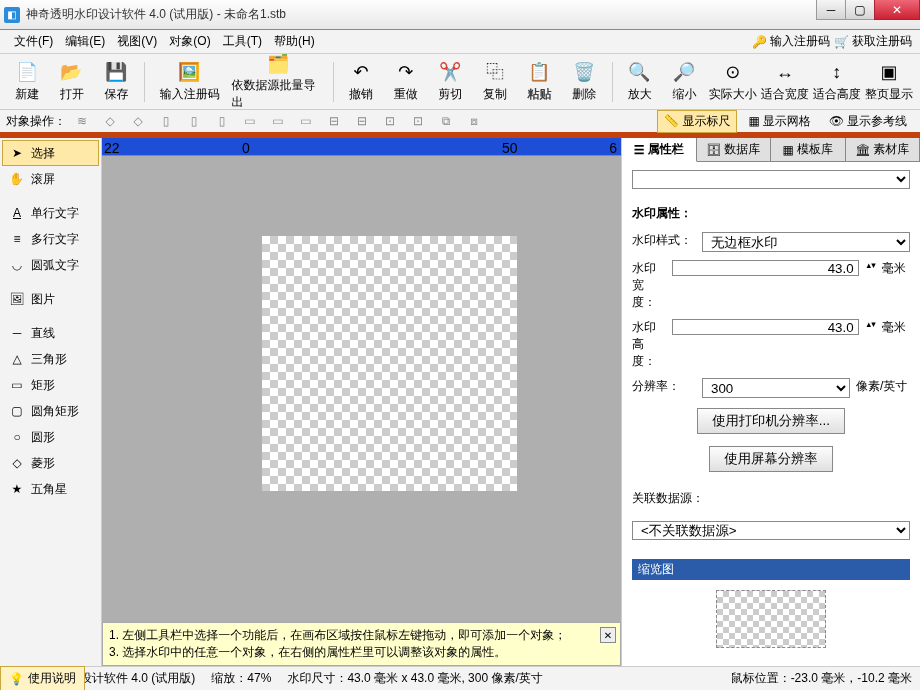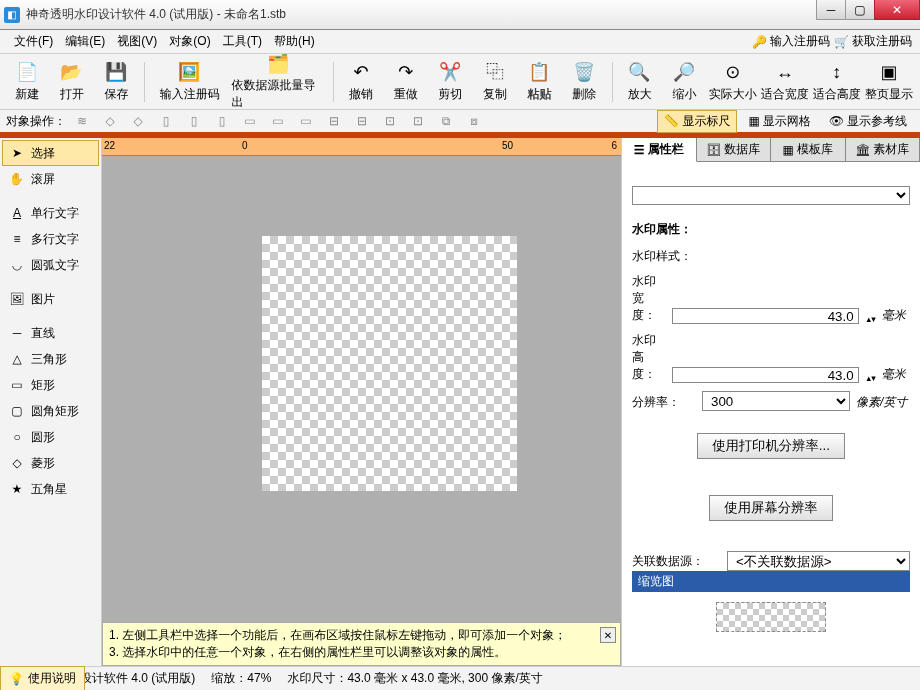--- a/index.html
+++ b/index.html
@@ -27,42 +27,42 @@
 .opt-icon { width: 24px; height: 22px; display: flex; align-items: center; justify-content: center; color: #888; border: 1px solid transparent; }
 .optbar-right { margin-left: auto; display: flex; align-items: center; gap: 4px; }
 .opt-toggle { display: flex; align-items: center; gap: 3px; padding: 2px 6px; border: 1px solid transparent; cursor: pointer; }
 .opt-toggle.active { background: #ffe9a8; border-color: #c9a73c; }
 .main { display: flex; height: 528px; }
 .left-tools { width: 102px; border-right: 1px solid #ccc; background: #f3f3f3; padding: 2px; }
 .lt-item { display: flex; align-items: center; gap: 6px; padding: 4px 6px; height: 26px; cursor: pointer; border: 1px solid transparent; }
 .lt-item.active { background: #ffe9a8; border-color: #c9a73c; }
 .lt-icon { width: 16px; height: 16px; display: flex; align-items: center; justify-content: center; }
 .canvas-area { flex: 1; background: #afafaf; position: relative; display: flex; flex-direction: column; }
-.ruler-h { height: 18px; background: #fdba74; border-bottom: 1px solid #888; position: relative; font-size: 10px; overflow: hidden; }
+.ruler-h { height: 18px; background: #1d4ed8; border-bottom: 1px solid #888; position: relative; font-size: 14px; overflow: hidden; }
 .ruler-h .rn { position: absolute; top: 2px; }
 .canvas-inner { flex: 1; position: relative; overflow: hidden; }
 .checker { position: absolute; left: 160px; top: 80px; width: 255px; height: 255px; background-image: linear-gradient(45deg,#ccc 25%,transparent 25%),linear-gradient(-45deg,#ccc 25%,transparent 25%),linear-gradient(45deg,transparent 75%,#ccc 75%),linear-gradient(-45deg,transparent 75%,#ccc 75%); background-size: 16px 16px; background-position: 0 0,0 8px,8px -8px,-8px 0; background-color: #fff; }
 .help-panel { position: absolute; bottom: 0; left: 0; right: 0; background: #ffffcc; border: 1px solid #aaa; padding: 4px 6px; font-size: 12px; }
 .help-panel .hp-close { position: absolute; right: 4px; top: 4px; width: 16px; height: 16px; border: 1px solid #888; background: #eee; display: flex; align-items: center; justify-content: center; cursor: pointer; font-size: 10px; }
 .help-tab { position: absolute; bottom: 0; left: 0; background: #fff3c6; border: 1px solid #c9a73c; border-bottom: none; padding: 3px 8px; display: flex; align-items: center; gap: 4px; cursor: pointer; }
 .right-panel { width: 299px; border-left: 1px solid #ccc; background: #f3f3f3; display: flex; flex-direction: column; }
 .rp-tabs { display: flex; height: 24px; border-bottom: 1px solid #888; background: #e0e0e0; }
 .rp-tab { flex: 1; display: flex; align-items: center; justify-content: center; gap: 3px; border-right: 1px solid #888; cursor: pointer; font-size: 12px; }
 .rp-tab.active { background: #fff; font-weight: bold; border-bottom: 1px solid #fff; margin-bottom: -1px; }
-.rp-body { flex: 1; padding: 24px 10px; background: #fff; overflow: auto; display: flex; flex-direction: column; }
+.rp-body { flex: 1; padding: 8px 10px; background: #fff; overflow: auto; display: flex; flex-direction: column; }
 .rp-select-top { width: 100%; height: 20px; border: 1px solid #888; background: #fff; margin-bottom: 10px; }
 .prop-title { font-weight: bold; margin: 6px 0; }
-.prop-row { display: flex; align-items: flex-end; margin: 4px 0; gap: 6px; }
+.prop-row { display: flex; align-items: flex-start; margin: 4px 0; gap: 6px; }
 .prop-label { width: 64px; }
 .prop-input { flex: 1; height: 16px; border: 1px solid #888; padding: 0 4px; background: #fff; }
 .prop-select { flex: 1; height: 20px; border: 1px solid #888; background: #fff; padding: 0 4px; }
-.prop-unit { width: 54px; font-style: italic; }
-.prop-btn { display: block; margin: 18px auto; padding: 3px 14px; border: 1px solid #888; background: linear-gradient(#fdfdfd,#e0e0e0); cursor: pointer; }
-.rp-link-row { display: flex; align-items: center; margin-top: 12px; gap: 23px; }
-.preview-head { background: #2a5caa; color: #fff; padding: 2px 6px; margin-top: 0; }
+.prop-unit { width: 54px; }
+.prop-btn { display: block; margin: 6px auto; padding: 3px 14px; border: 1px solid #888; background: linear-gradient(#fdfdfd,#e0e0e0); cursor: pointer; }
+.rp-link-row { display: flex; margin-top: 12px; gap: 14px; flex-direction: column; }
+.preview-head { background: #2a5caa; color: #fff; padding: 2px 6px; margin-top: 19px; }
 .preview-box { border: 1px dashed #888; margin: 10px auto; width: 110px; height: 110px; background-image: linear-gradient(45deg,#ccc 25%,transparent 25%),linear-gradient(-45deg,#ccc 25%,transparent 25%),linear-gradient(45deg,transparent 75%,#ccc 75%),linear-gradient(-45deg,transparent 75%,#ccc 75%); background-size: 12px 12px; background-position: 0 0,0 6px,6px -6px,-6px 0; background-color: #fff; }
 .statusbar { height: 24px; border-top: 1px solid #ccc; background: #f3f3f3; display: flex; align-items: center; padding: 0 8px; gap: 16px; font-size: 12px; }
 .statusbar .spacer { flex: 1; }
 .num-input { text-align: right; }
 .chev { font-size: 9px; margin-left: 2px; }
 </style>
 </head>
 <body>
 
 <div class="titlebar">
@@ -303,20 +303,21 @@
       <div class="rp-tab">
           <span>🏛</span>
           <span>素材库</span>
         </div>
     </div>
     <div class="rp-body">
       <select class="rp-select-top"></select>
       <div class="prop-title">水印属性：</div>
       <div class="prop-row">
         <div class="prop-label">水印样式：</div>
+        <select class="prop-select"><option>无边框水印</option></select>
       </div>
       <div class="prop-row">
         <div class="prop-label">水印宽度：</div>
         <input class="prop-input num-input" value="43.0" style="">
           <span class="chev">▴▾</span>
         <div class="prop-unit">毫米</div>
       </div>
       <div class="prop-row">
         <div class="prop-label">水印高度：</div>
         <input class="prop-input num-input" value="43.0" style="">
@@ -339,13 +340,14 @@
       <div class="preview-box"></div>
     </div>
   </div>
 </div>
 
 <div class="statusbar">
   <span>神奇透明水印设计软件 4.0 (试用版)</span>
   <span>缩放：47%</span>
   <span>水印尺寸：43.0 毫米 x 43.0 毫米, 300 像素/英寸</span>
   <span class="spacer"></span>
+  <span>鼠标位置：-23.0 毫米，-10.2 毫米</span>
 </div>
 
 </body></html>

